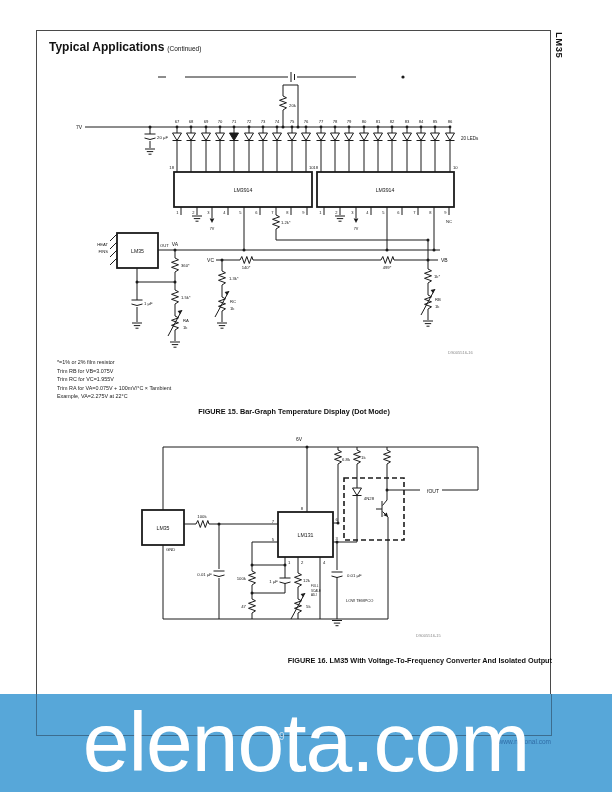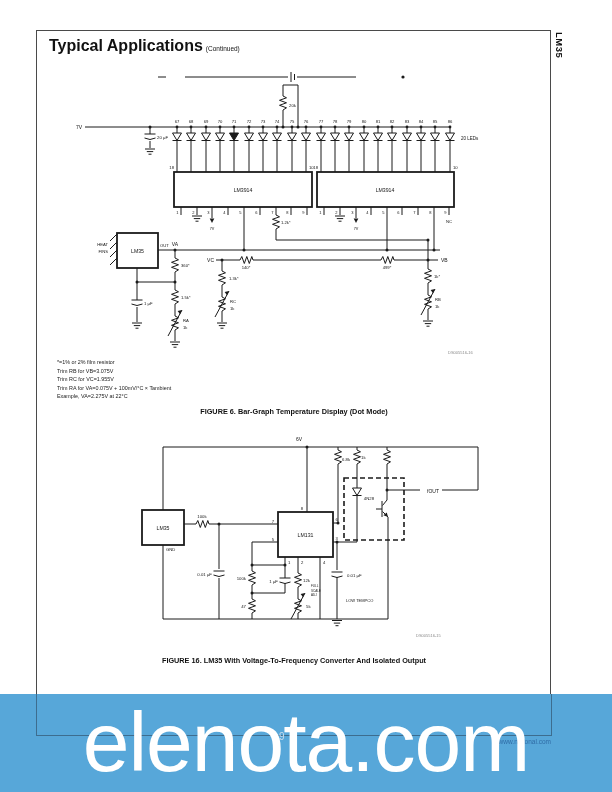--- a/index.html
+++ b/index.html
@@ -12,28 +12,28 @@
   .border-box {
     position:absolute; left:36px; top:30px; width:515px; height:705px;
     border:1px solid #4a4a4a;
   }
   .side-tab {
     position:absolute; left:554px; top:32px;
     writing-mode:vertical-rl; font-weight:bold; font-size:9.5px;
     letter-spacing:0.5px; color:#111;
   }
   .title-row { position:absolute; left:49px; top:37px; color:#111; white-space:nowrap; }
-  .title-main { font-weight:bold; font-size:16px;text-align:center; }
+  .title-main { font-weight:bold; font-size:12px;text-align:center; }
   .title-cont { font-size:6.5px; margin-left:3px; }
   .fig15-svg { position:absolute; left:40px; top:60px; }
   .fig16-svg { position:absolute; left:90px; top:430px; }
   .notes { position:absolute; left:57px; top:358px; font-size:5.4px; line-height:8.5px; color:#222; }
   .caption { position:absolute; left:36px; width:516px; text-align:center; font-weight:bold; color:#111; font-size:7.3px; line-height:11px; }
   .cap15 { top:406px; }
-  .cap16 { top:655px; }
+  .cap16 { top:655px;text-align:right; }
   svg { stroke:#1b1b1b; fill:none; stroke-width:1; }
   svg text, .t { fill:#151515; stroke:none; font-family:"Liberation Sans","DejaVu Sans",sans-serif; }
   .fl { fill:#1b1b1b; stroke:none; }
   .ledw { fill:#ffffff; }
   .ledk { fill:#1b1b1b; }
   .thick { stroke-width:1.8; }
   .figid { fill:#8a8a8a; }
   .wm-band { position:absolute; left:0; top:694px; width:612px; height:98px; background:#57a7d9; }
   .wm-vline { position:absolute; top:0; width:1px; height:41px; background:rgba(40,62,82,0.55); }
   .wm-hline { position:absolute; top:41px; left:36px; width:516px; height:1px; background:rgba(40,62,82,0.55); }
@@ -288,21 +288,21 @@
   </svg>
 
   <div class="notes">
     <div>*=1% or 2% film resistor</div>
     <div>Trim RB for VB=3.075V</div>
     <div>Trim RC for VC=1.955V</div>
     <div>Trim RA for VA=0.075V + 100mV/°C × Tambient</div>
     <div>Example, VA=2.275V at 22°C</div>
   </div>
 
-  <div class="caption cap15">FIGURE 6. Bar-Graph Temperature Display (Dot Mode)</div>
+  <div class="caption cap15">FIGURE 15. Bar-Graph Temperature Display (Dot Mode)</div>
 
   <svg class="fig16-svg" width="420" height="215" viewBox="0 0 420 215">
     <g>
       <path d="M73 17 H388 V60 H352 M330 60 H297 M217 17 V82 M73 17 V80"></path>
       <circle cx="217" cy="17" r="1.5" class="fl"></circle>
       <text x="212" y="11" font-size="5" text-anchor="end">6V</text>
       <text x="213" y="80" font-size="4.2" text-anchor="end">8</text>
       <text x="349" y="62.5" font-size="5" text-anchor="end">fOUT</text>
     </g>
 

